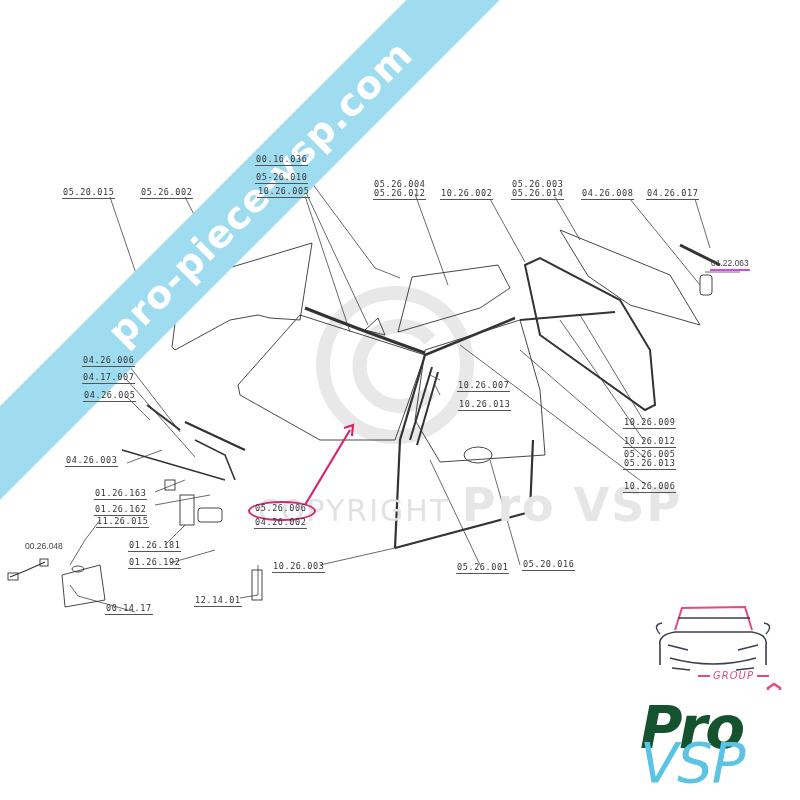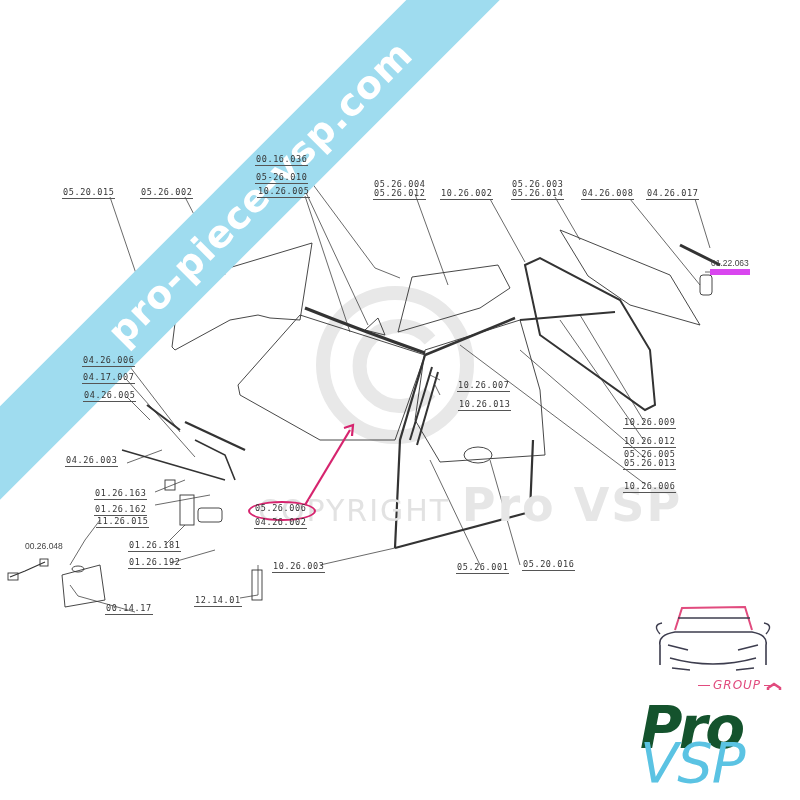--- a/index.html
+++ b/index.html
@@ -1,27 +1,27 @@
 <!DOCTYPE html>
 <html><head>
 <meta charset="utf-8">
 <style>
   html,body{margin:0;padding:0;background:#fff;}
   #root{position:relative;width:800px;height:800px;overflow:hidden;background:#fff;font-family:"Liberation Sans",sans-serif;}
   svg.diagram{position:absolute;left:0;top:0;width:800px;height:800px;}
   .lbl{position:absolute;font-family:"DejaVu Sans Mono","Liberation Mono",monospace;font-size:8.5px;letter-spacing:0.6px;color:#333;white-space:nowrap;line-height:11px;border-bottom:1px solid #555;padding:0 1px;text-align:right;}
-  .lbl.plain{font-family:"Liberation Sans",sans-serif;border-bottom:6px solid #d946ef;letter-spacing:0;color:#444;font-size:8.5px;}
+  .lbl.plain{font-family:"Liberation Sans",sans-serif;border-bottom:2px solid #d946ef;letter-spacing:0;color:#444;font-size:8.5px;}
   .lbl.noline{border-bottom:none;}
   .banner{position:absolute;left:-150px;top:160px;width:820px;height:66px;background:#9fdcef;transform:rotate(-45deg);transform-origin:center;display:flex;align-items:center;justify-content:center;}
   .banner span{color:#fff;font-family:"DejaVu Sans",sans-serif;font-weight:bold;font-size:38px;letter-spacing:1px;}
   .watermark-text{position:absolute;left:258px;top:478px;font-family:"DejaVu Sans",sans-serif;font-size:30px;color:#e2e2e2;letter-spacing:2px;}
   .watermark-text .brand{font-weight:bold;font-size:46px;color:#e6e6e6;}
   .highlight{position:absolute;left:248px;top:501px;width:64px;height:16px;border:2.5px solid #d6246e;border-radius:50%;}
   .logo{position:absolute;left:600px;top:590px;width:200px;height:200px;}
-  .logo .group{position:absolute;left:95px;top:88px;font-family:"DejaVu Sans",sans-serif;font-style:italic;font-size:12px;color:#e14b7e;letter-spacing:1px;}
+  .logo .group{position:absolute;left:95px;top:80px;font-family:"DejaVu Sans",sans-serif;font-style:italic;font-size:10px;color:#e14b7e;letter-spacing:1px;}
   .logo .group:before,.logo .group:after{content:"";display:inline-block;width:12px;height:1.5px;background:#e14b7e;vertical-align:middle;margin:0 3px;}
   .logo .pro{position:absolute;left:40px;top:104px;font-family:"DejaVu Sans",sans-serif;font-style:italic;font-weight:bold;font-size:58px;color:#14532d;letter-spacing:-2px;}
   .logo .vsp{position:absolute;left:40px;top:140px;font-family:"DejaVu Sans",sans-serif;font-style:italic;font-weight:normal;font-size:56px;color:#5bc3e3;letter-spacing:-1px;}
 </style>
 </head>
 <body>
 
 <div id="root">
 
   <svg class="diagram" viewBox="0 0 800 800">

